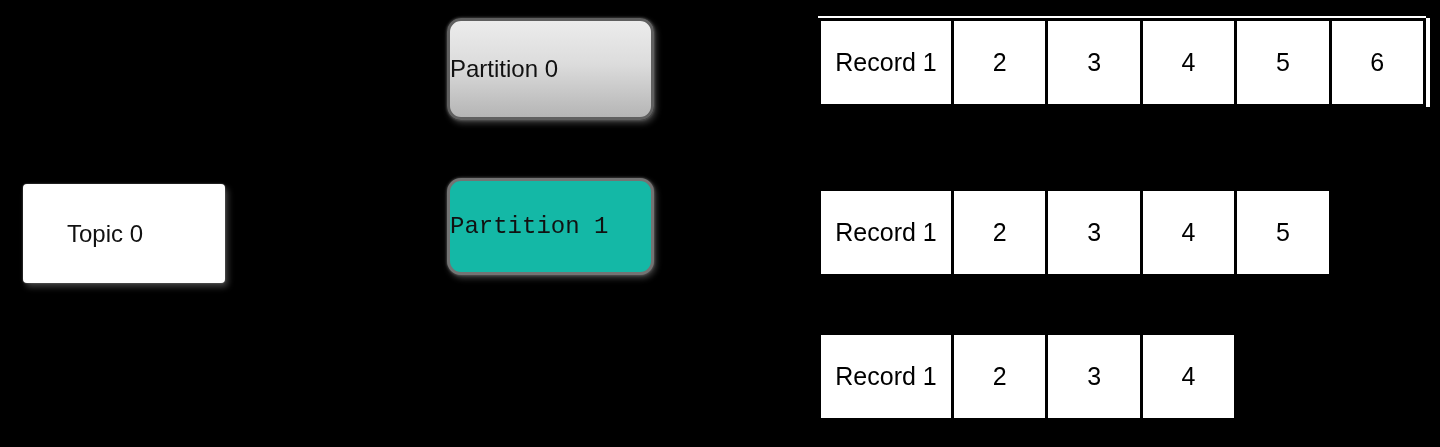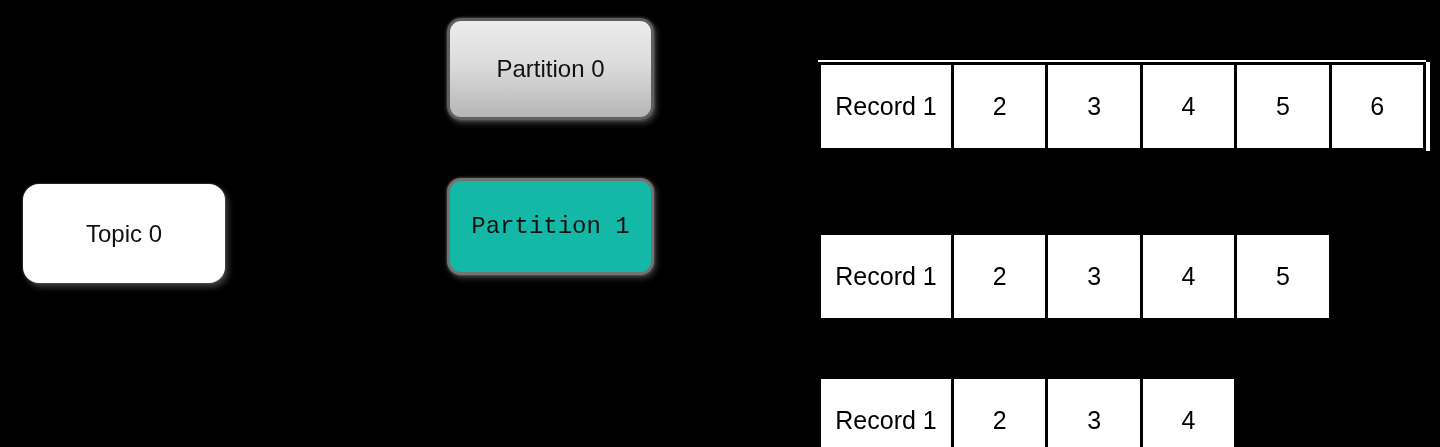--- a/index.html
+++ b/index.html
@@ -12,33 +12,34 @@
     position: relative;
     width: 1440px;
     height: 447px;
     background: #000000;
     overflow: hidden;
   }
   .node {
     position: absolute;
     display: flex;
     align-items: center;
-    justify-content: center;
+    justify-content: flex-start;
     box-sizing: border-box;
     color: #111111;
     font-size: 24px;
   }
   .topic-box {
     left: 23px;
     top: 184px;
     width: 202px;
     height: 99px;
     background: #ffffff;
-    border-radius: 16px;
+    border-radius: 4px;
     box-shadow: 3px 4px 6px rgba(140,140,140,0.45), 0 0 2px rgba(170,170,170,0.6);
+    padding-left: 44px;
   }
   .partition-box {
     left: 447px;
     width: 207px;
     border-radius: 14px;
     box-shadow: 2px 3px 6px rgba(140,140,140,0.45), 0 0 3px rgba(170,170,170,0.55);
   }
   .p0 {
     top: 18px;
     height: 102px;
@@ -59,21 +60,20 @@
     background: #f7f7f7;
   }
   .record-row {
     position: absolute;
     left: 818px;
     display: flex;
     height: 89px;
     background: #ffffff;
     border: 3px solid #000000;
     box-sizing: border-box;
-    margin-top: 44px;
   }
   .row0 { top: 18px;  box-shadow: 4px 0 0 0 #ffffff, 0 -2px 0 0 #ffffff; }
   .row1 { top: 188px; }
   .row2 { top: 332px; }
   .record-row .cell {
     width: 94.4px;
     display: flex;
     align-items: center;
     justify-content: center;
     font-size: 25px;

